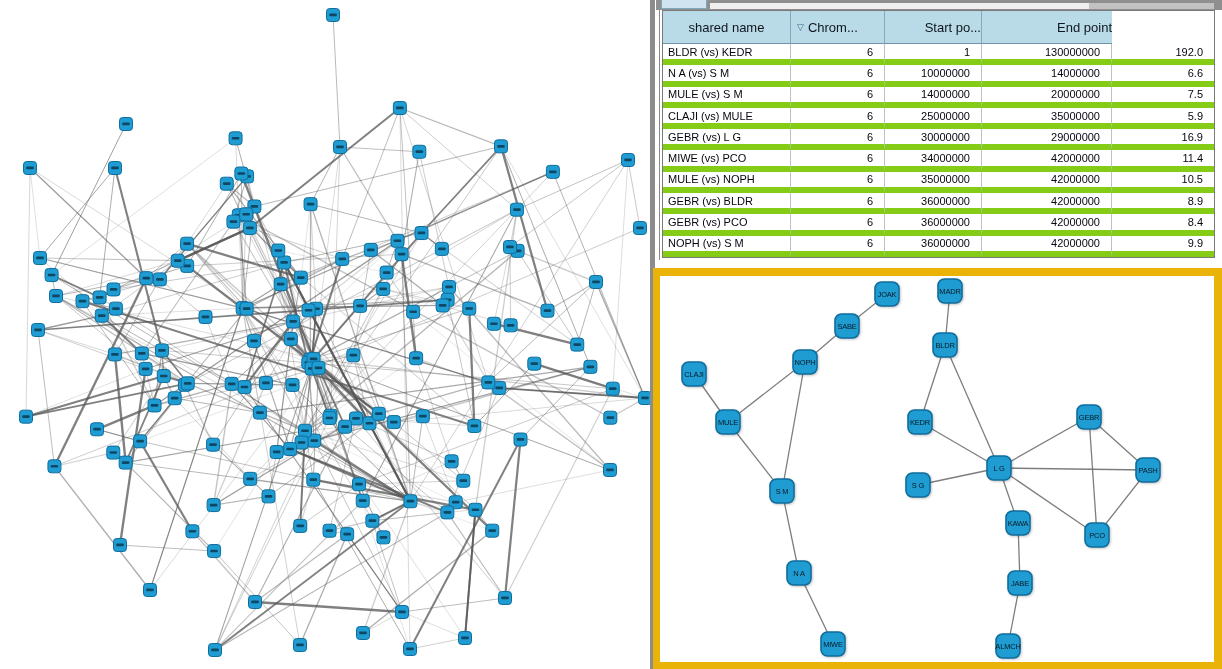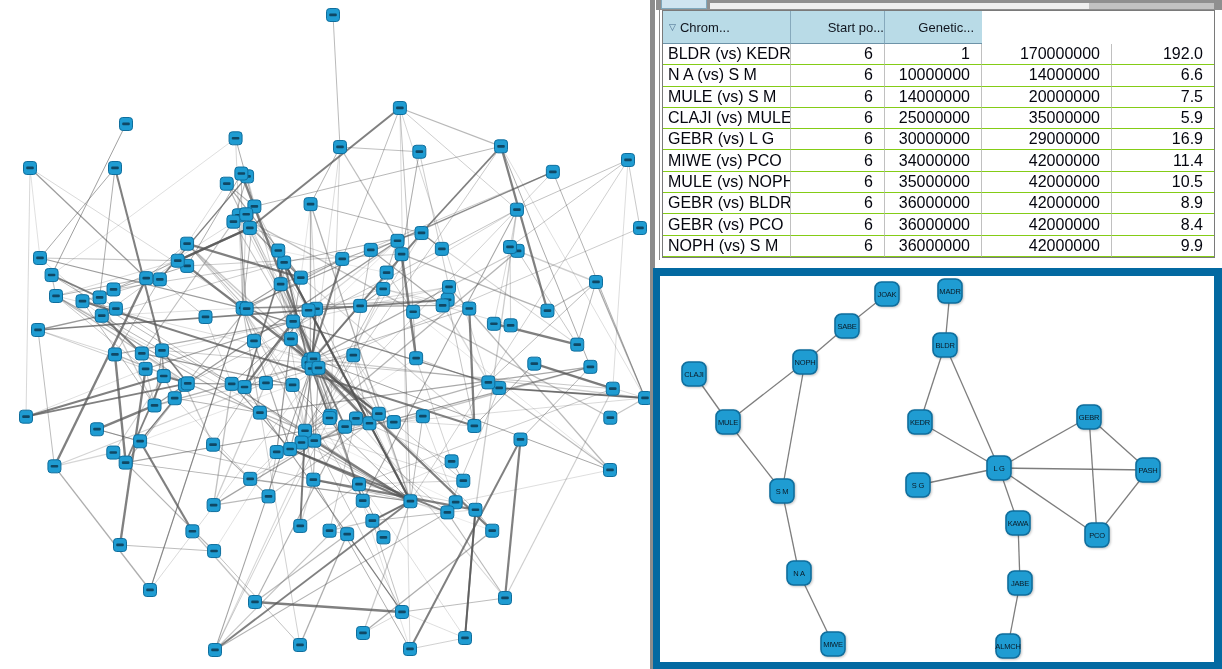--- a/index.html
+++ b/index.html
@@ -27,29 +27,29 @@
   .thead{height:33px;}
   .th{background:#b9dbe7;border-right:1px solid #86a9bc;border-bottom:1px solid #6d93a8;
       color:#10151e;font-size:13px;display:flex;align-items:center;box-sizing:border-box;}
   .th:last-child{border-right:none;}
   .th-0{justify-content:center;}
   .th-1{justify-content:flex-start;padding-left:6px;}
   .th-2,.th-3{justify-content:flex-end;padding-right:0;}
   .th-4{justify-content:flex-end;padding-right:8px;}
   .funnel{font-size:9px;color:#44688a;margin-right:4px;line-height:1;}
   .tr{height:21.3px;}
-  .td{background:#ffffff;border-right:1px solid #c0c0c0;border-bottom:1px solid #84cc16;
-      color:#05060f;font-size:16px;display:flex;align-items:center;box-sizing:border-box;
+  .td{background:#ffffff;border-right:1px solid #c0c0c0;border-bottom:6px solid #84cc16;
+      color:#05060f;font-size:11px;display:flex;align-items:center;box-sizing:border-box;
       white-space:nowrap;overflow:hidden;}
   .td:last-child{border-right:none;}
   .td:nth-child(1){justify-content:flex-start;padding-left:5px;}
   .td:nth-child(n+2){justify-content:flex-end;padding-right:11px;}
 
   
-  #net-panel{left:653px;top:268px;width:569px;height:401px;background:#0369a1;}
+  #net-panel{left:653px;top:268px;width:569px;height:401px;background:#eab308;}
   #net-canvas{left:7px;top:8px;width:554px;height:386px;background:#ffffff;}
   #small-net{position:absolute;left:0;top:0;}
   #small-net g rect{filter:drop-shadow(1px 1.5px 1px rgba(0,0,0,0.22));}
   text{pointer-events:none;}
 </style>
 </head>
 <body>
 
 <svg id="big-net" class="abs" width="650" height="669" viewBox="0 0 650 669" xmlns="http://www.w3.org/2000/svg">
     <line x1="333" y1="15" x2="340" y2="147" stroke="#555555" stroke-width="0.9" stroke-opacity="0.45"></line>
@@ -1067,37 +1067,40 @@
 <div id="table-edge-line" class="abs"></div>
 
 <div id="top-strip" class="abs">
   <div id="tab-frag" class="abs"></div>
   <div id="scroll-track" class="abs"></div>
   <div id="scroll-thumb" class="abs"></div>
 </div>
 
 <div id="edge-table" class="abs">
   <div class="thead">
+    <div class="th th-0">
+      <span>shared name</span>
+    </div>
     <div class="th th-1">
       <span class="funnel">▽</span>
       <span>Chrom...</span>
     </div>
     <div class="th th-2">
       <span>Start po...</span>
     </div>
-    <div class="th th-4">
-      <span>Genetic...</span>
+    <div class="th th-3">
+      <span>End point</span>
     </div>
   </div>
   <div id="tbody">
       <div class="tr">
         <div class="td">BLDR (vs) KEDR</div>
         <div class="td">6</div>
         <div class="td">1</div>
-        <div class="td">170000000</div>
+        <div class="td">130000000</div>
         <div class="td">192.0</div>
       </div>
       <div class="tr">
         <div class="td">N A (vs) S M</div>
         <div class="td">6</div>
         <div class="td">10000000</div>
         <div class="td">14000000</div>
         <div class="td">6.6</div>
       </div>
       <div class="tr">

